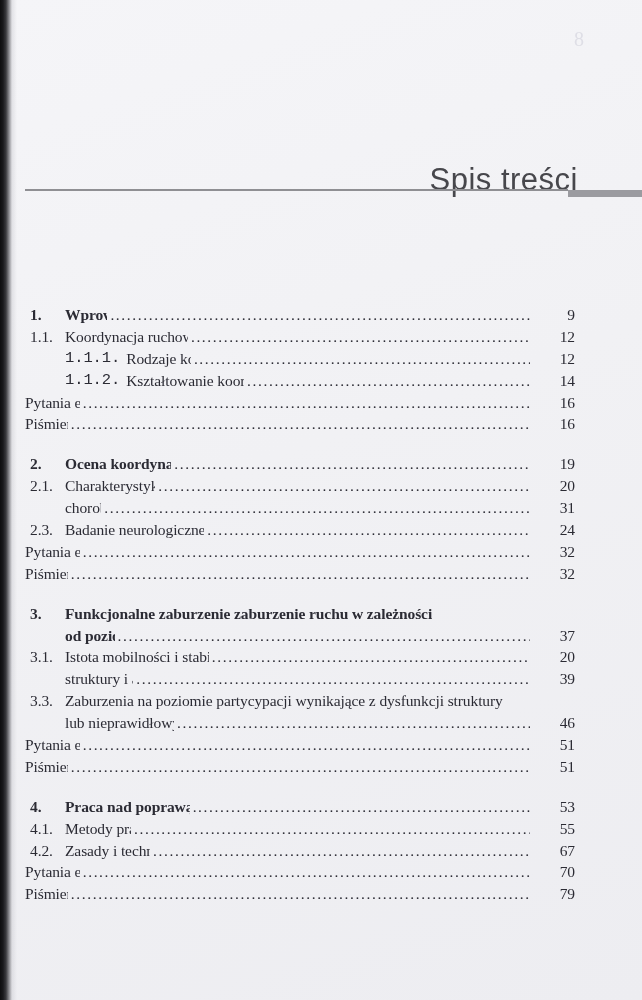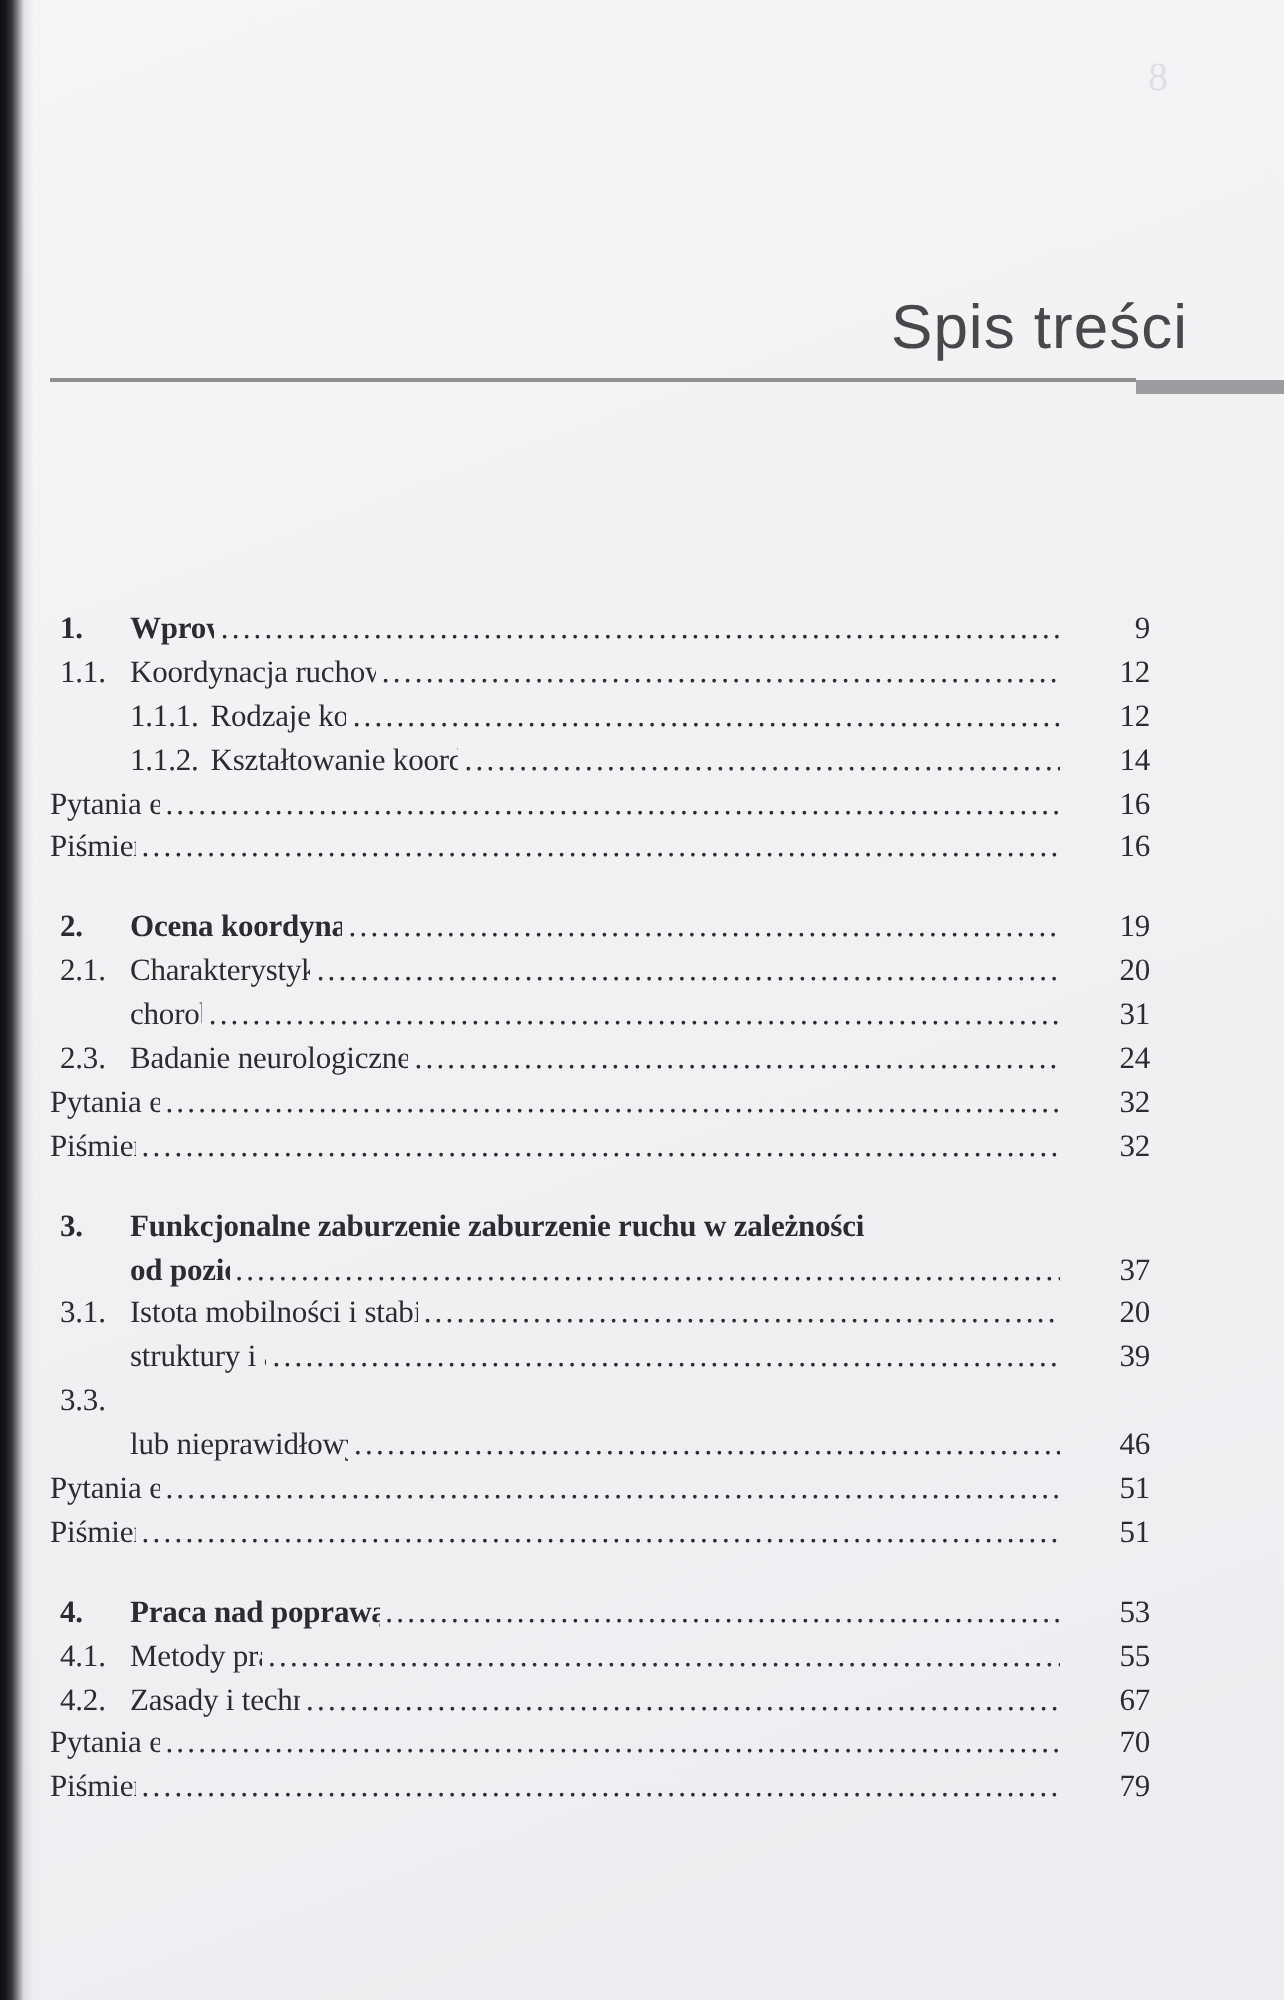--- a/index.html
+++ b/index.html
@@ -27,21 +27,21 @@
     background: linear-gradient(to right,
       #0d0d0f 0px, #19191c 3px, #3a3a3e 6px,
       #8b8b90 9px, rgba(190,190,196,0.35) 12px, rgba(220,220,226,0) 17px);
   }
   
   .ghost {
     position: absolute; top: 28px; right: 58px;
     font-size: 20px; color: rgba(150,150,175,0.22);
   }
   .title {
-    position: absolute; top: 146px; right: 48px; margin: 0;
+    position: absolute; top: 146px; right: 48px; margin: 16px;
     font-family: "Liberation Sans", sans-serif;
     font-weight: 400; font-size: 31px; letter-spacing: 0.5px;
     color: var(--title-ink);
   }
   .rule-thin {
     position: absolute; top: 189px; left: 25px; width: 543px; height: 2px;
     background: var(--rule);
   }
   .rule-thick {
     position: absolute; top: 190px; left: 568px; width: 74px; height: 7px;
@@ -53,21 +53,21 @@
   }
   .toc-group { margin-top: 18px; }
   .toc-group:first-child { margin-top: 0; }
   .toc-row {
     display: flex; align-items: stretch;
     height: 21.9px; line-height: 21.9px; white-space: nowrap;
   }
   .toc-row.chapter, .toc-row.chapter-cont { font-weight: bold; }
   .num { flex: 0 0 40px; padding-left: 5px; }
   .subsection { padding-left: 40px; }
-  .subsection .num { flex: 0 0 auto; padding-left: 0; margin-right: 6px; }
+  .subsection .num { flex: 0 0 auto; padding-left: 0; margin-right: 6px; font-family: Liberation Mono, monospace; }
   .continuation, .chapter-cont { padding-left: 40px; }
   .label { flex: 0 1 auto; min-width: 0; overflow: hidden; }
   .leader {
     flex: 1 1 auto; min-width: 6px; overflow: hidden; margin: 0 3px;
   }
   .leader::after {
     content: "..................................................................................................................................................................................";
     letter-spacing: 1.6px; font-weight: 400; color: var(--ink);
   }
   .pageno {
@@ -196,20 +196,21 @@
 
   <div class="toc-row continuation">
 
     <span class="label">struktury i aktywności ciała</span>
     <span class="leader"></span>
     <span class="pageno">39</span>
   </div>
 
   <div class="toc-row section">
     <span class="num">3.3.</span>
+    <span class="label">Zaburzenia na poziomie partycypacji wynikające z dysfunkcji struktury</span>
 
   </div>
 
   <div class="toc-row continuation">
 
     <span class="label">lub nieprawidłowych aktywności ciała człowieka</span>
     <span class="leader"></span>
     <span class="pageno">46</span>
   </div>
 

